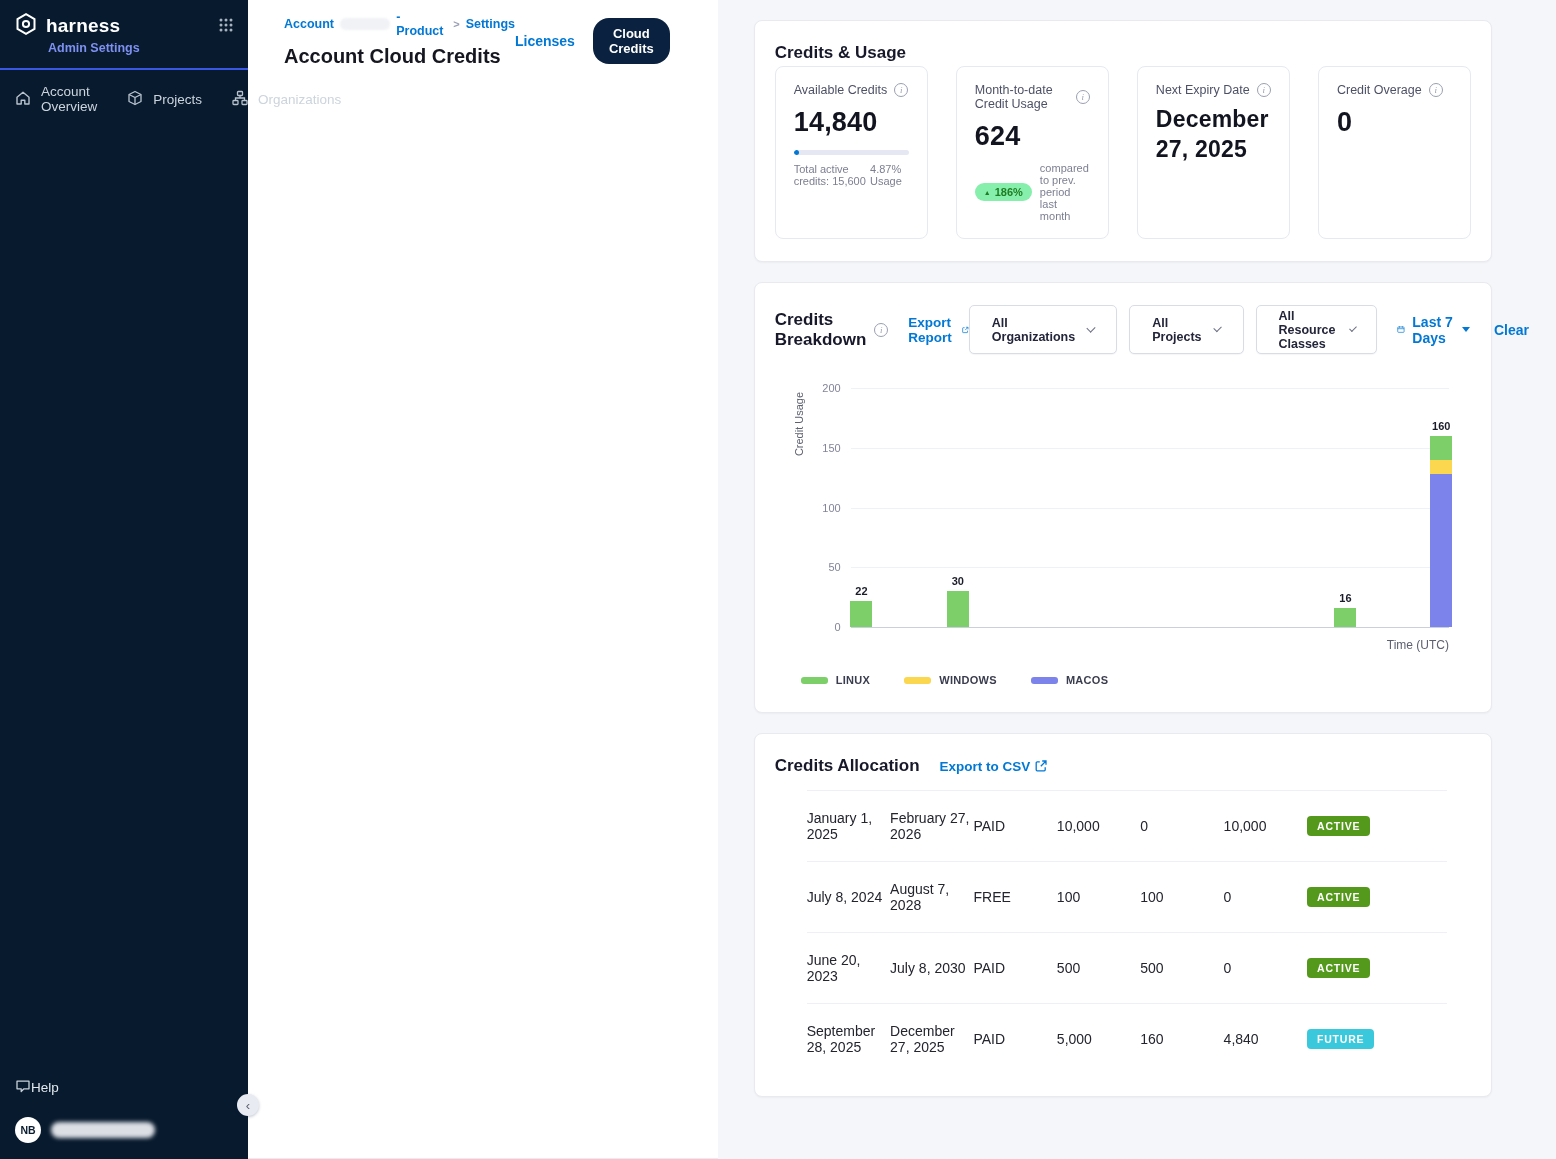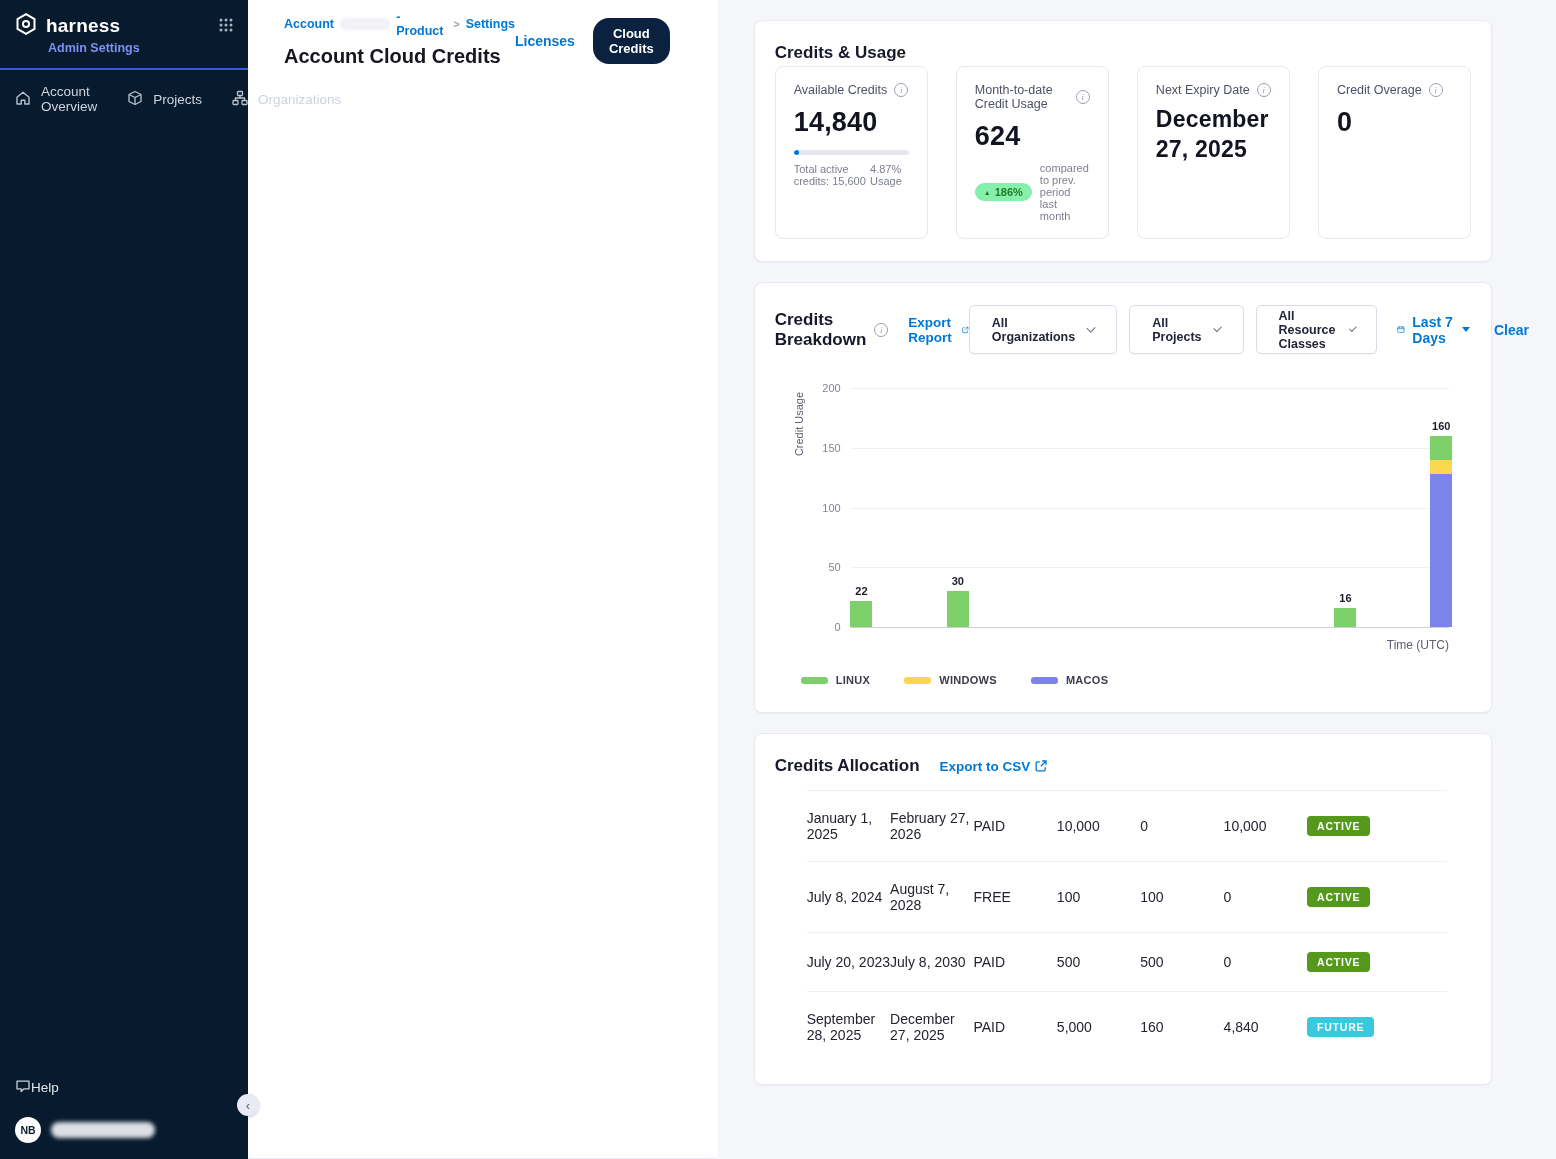--- a/index.html
+++ b/index.html
@@ -369,21 +369,21 @@
             <div class="trow">
               <div class="tcell">July 8, 2024</div>
               <div class="tcell">August 7, 2028</div>
               <div class="tcell">FREE</div>
               <div class="tcell">100</div>
               <div class="tcell">100</div>
               <div class="tcell">0</div>
               <div class="tcell"><span class="badge active">ACTIVE</span></div>
             </div>
             <div class="trow">
-              <div class="tcell">July 20, 2023</div>
+              <div class="tcell">June 20, 2023</div>
               <div class="tcell">July 8, 2030</div>
               <div class="tcell">PAID</div>
               <div class="tcell">500</div>
               <div class="tcell">500</div>
               <div class="tcell">0</div>
               <div class="tcell"><span class="badge active">ACTIVE</span></div>
             </div>
             <div class="trow">
               <div class="tcell">September 28, 2025</div>
               <div class="tcell">December 27, 2025</div>

